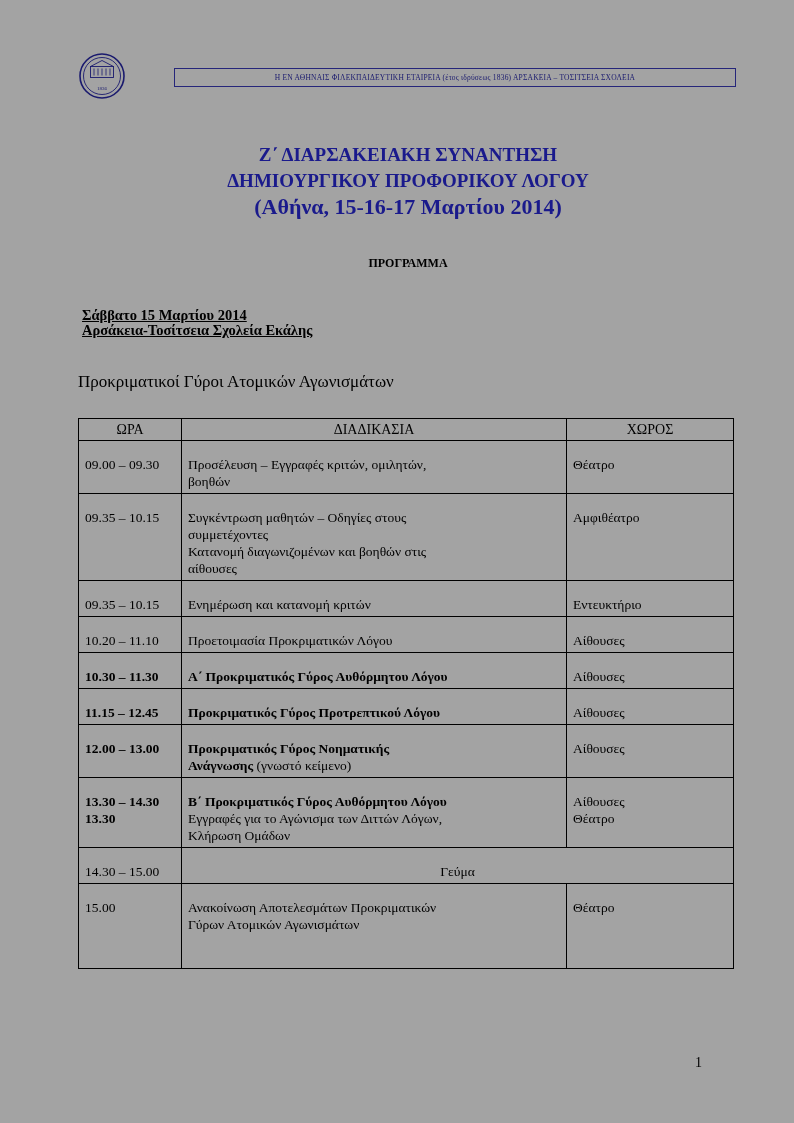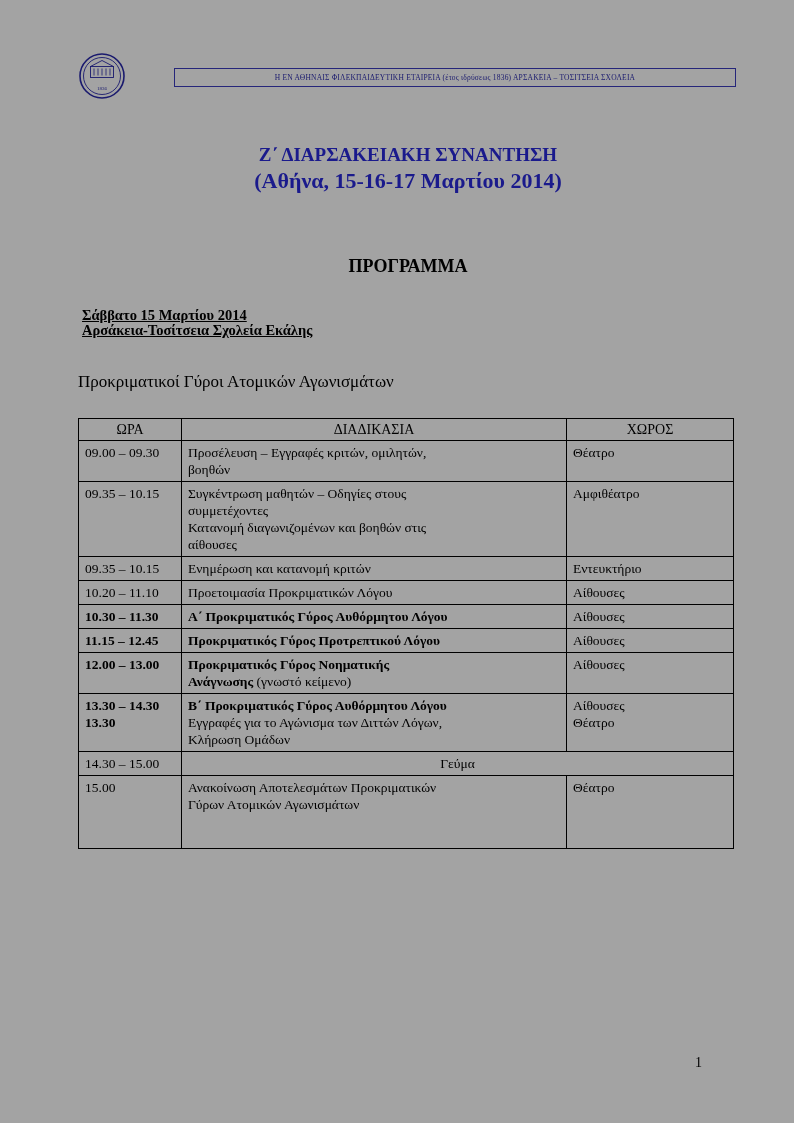--- a/index.html
+++ b/index.html
@@ -71,21 +71,21 @@
   }
   .title-block .t3 { font-size: 22px; }
 
   .programma {
     position: absolute;
     left: 78px;
     top: 256px;
     width: 660px;
     text-align: center;
     font-weight: bold;
-    font-size: 18px;
+    font-size: 12px;
     font-family: "Liberation Serif", serif;
   }
   
   .date-line {
     position: absolute;
     left: 82px;
     font-weight: bold;
     font-size: 14.5px;
     text-decoration: underline;
     font-family: "Liberation Serif", serif;
@@ -107,21 +107,21 @@
     left: 78px;
     top: 418px;
     width: 655px;
     border-collapse: collapse;
     table-layout: fixed;
     font-family: "Liberation Serif", serif;
   }
   table.program td, table.program th {
     border: 1px solid #000000;
     vertical-align: top;
-    padding: 3px 6px 3px 6px;
+    padding: 15px 6px 3px 6px;
     font-size: 13.5px;
     line-height: 17px;
   }
   table.program thead th {
     text-align: center;
     font-weight: normal;
     font-size: 14px;
     padding: 2px 20px;
   }
   col.c-time { width: 103px; }
@@ -166,20 +166,21 @@
         <text x="24" y="38" font-size="5" fill="#1a1a6e" text-anchor="middle" font-family="Liberation Serif, serif">1836</text>
       </svg>
     </div>
     <div class="header-box">
       <div class="hb-text">Η ΕΝ ΑΘΗΝΑΙΣ  ΦΙΛΕΚΠΑΙΔΕΥΤΙΚΗ ΕΤΑΙΡΕΙΑ (έτος ιδρύσεως 1836) ΑΡΣΑΚΕΙΑ – ΤΟΣΙΤΣΕΙΑ ΣΧΟΛΕΙΑ</div>
     </div>
   </div>
 
   <div class="title-block">
     <div class="t1">Ζ΄ ΔΙΑΡΣΑΚΕΙΑΚΗ ΣΥΝΑΝΤΗΣΗ</div>
+    <div class="t2">ΔΗΜΙΟΥΡΓΙΚΟΥ ΠΡΟΦΟΡΙΚΟΥ ΛΟΓΟΥ</div>
     <div class="t3">(Αθήνα, 15-16-17 Μαρτίου 2014)</div>
   </div>
 
   <div class="programma">ΠΡΟΓΡΑΜΜΑ</div>
 
   <div class="date-line l1">Σάββατο 15 Μαρτίου 2014</div>
   <div class="date-line l2">Αρσάκεια-Τοσίτσεια Σχολεία Εκάλης</div>
 
   <div class="section-title">Προκριματικοί Γύροι Ατομικών Αγωνισμάτων</div>
 

